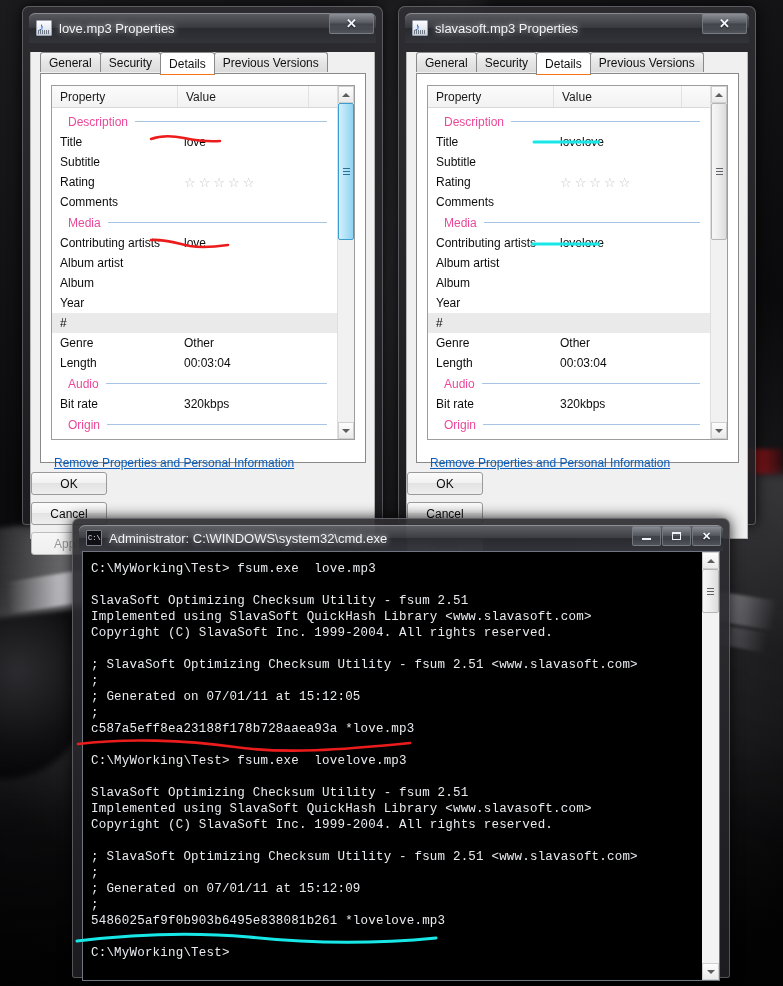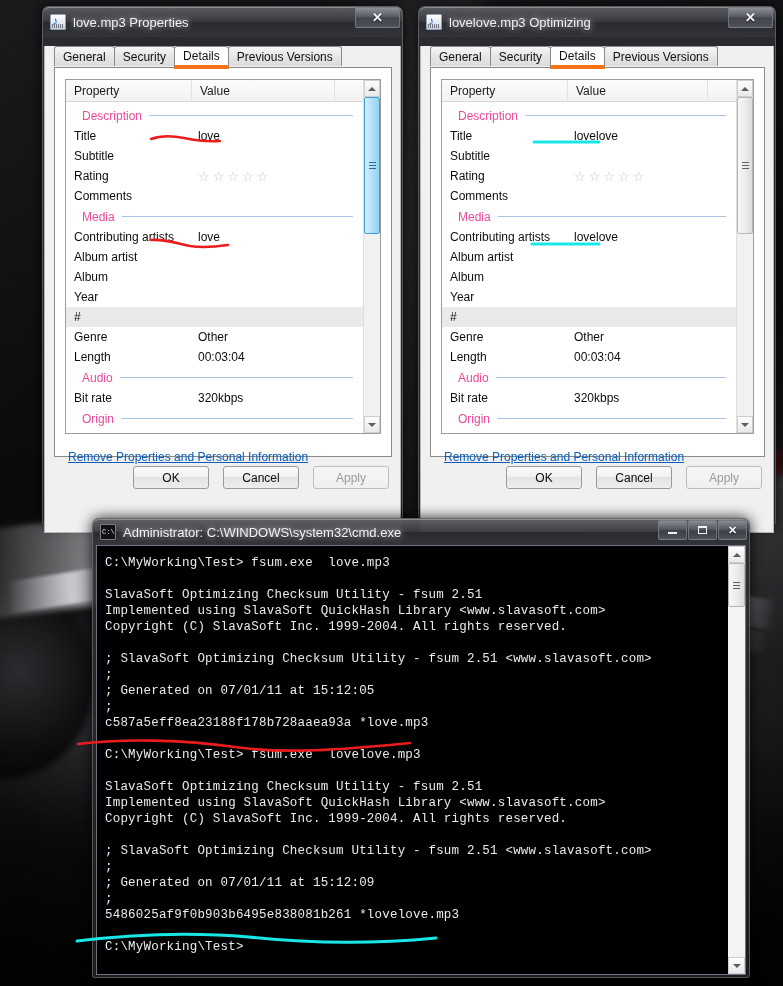--- a/index.html
+++ b/index.html
@@ -77,22 +77,21 @@
     left: 0; bottom: 0; width: 100%; height: 26%;
     background: linear-gradient(180deg, rgba(0,0,0,0) 0%, rgba(0,0,0,0.72) 100%);
   }
 
   
   .win {
     position: absolute;
     border-radius: 7px 7px 4px 4px;
     background: linear-gradient(180deg, rgba(46,46,50,0.92) 0%, rgba(30,30,34,0.93) 100%);
     box-shadow: 0 0 14px rgba(0,0,0,0.85), 0 0 0 1px rgba(150,150,158,0.45) inset;
-    padding: 1px;
-    margin-left: 20px;
+    padding: 7px;
   }
   .win-titlebar {
     position: relative;
     height: 30px;
     border-radius: 6px 6px 0 0;
     background:
       linear-gradient(180deg, rgba(118,120,126,0.62) 0%, rgba(62,64,70,0.72) 48%, rgba(40,42,47,0.80) 52%, rgba(54,56,62,0.70) 100%);
     box-shadow: inset 0 1px 0 rgba(255,255,255,0.30);
     display: flex; align-items: center;
   }
@@ -168,21 +167,21 @@
     border: 1px solid #8a8a8a;
     border-bottom: none;
     border-radius: 3px 3px 0 0;
     display: flex; align-items: center;
     margin-right: -1px;
     cursor: default;
   }
   .tab.active {
     height: 23px;
     background: #fff;
-    border-bottom: 4px solid #f97316;
+    border-bottom: 1px solid #f97316;
     position: relative; z-index: 3;
     margin-bottom: -1px;
   }
   .tabpage {
     background: #fff;
     border: 1px solid #8a8a8a;
     border-top: none;
     margin: 0 8px 0 9px;
     padding: 11px 10px 10px 10px;
   }
@@ -253,22 +252,23 @@
   }
   .grip { width: 7px; }
   .grip i { display: block; height: 1px; background: #5f6368; margin: 2px 0; }
   .sb-thumb.blue .grip i { background: #2a6f96; }
 
   .link-row { padding: 13px 0 4px 3px; }
   .aero-link {
     font-size: 12px; color: #0b5dbb; text-decoration: underline; cursor: pointer;
   }
   .btn-row {
-    display: flex; justify-content: flex-end; gap: 14px;
+    display: flex; justify-content: flex-end; gap: 7px;
     padding: 9px 11px 10px 0;
+    flex-direction: column;
   }
   .btn {
     width: 76px; height: 23px;
     font-size: 12px; color: #0b0b0b;
     background: linear-gradient(180deg,#fbfbfb 0%, #f1f1f1 47%, #e3e3e3 50%, #eeeeee 100%);
     border: 1px solid #9a9a9a; border-radius: 3px;
     display: flex; align-items: center; justify-content: center;
     cursor: default;
   }
   .btn.disabled { color: #9a9a9a; background: linear-gradient(180deg,#f6f6f6 0%, #efefef 100%); border-color: #bdbdbd; }
@@ -456,21 +456,21 @@
   <path d="M3,9 C14,5 26,6 36,8 C46,10 58,12 72,11" stroke="#ec1c1c" stroke-width="2.4" fill="none" stroke-linecap="round"></path>
 </svg>
 
 <svg class="annot" style="left:148px; top:232px; width:90px; height:20px;" viewBox="0 0 90 20">
   <path d="M3,8 C16,7 28,11 42,14 C54,16 66,15 80,13" stroke="#ec1c1c" stroke-width="2.6" fill="none" stroke-linecap="round"></path>
 </svg>
 
 <div class="win" id="dlg-lovelove" style="left:398px; top:6px; width:358px; height:519px;">
   <div class="win-titlebar">
     <div class="win-icon mp3-icon"></div>
-    <div class="win-title">lovelove.mp3 Optimizing</div>
+    <div class="win-title">slavasoft.mp3 Properties</div>
     <div class="win-buttons">
       <div class="winbtn close">✕</div>
     </div>
   </div>
   <div class="dlg-body" style="height:487px;">
 
     <div class="tabstrip">
       <div class="tab">General</div>
       <div class="tab">Security</div>
       <div class="tab active">Details</div>

